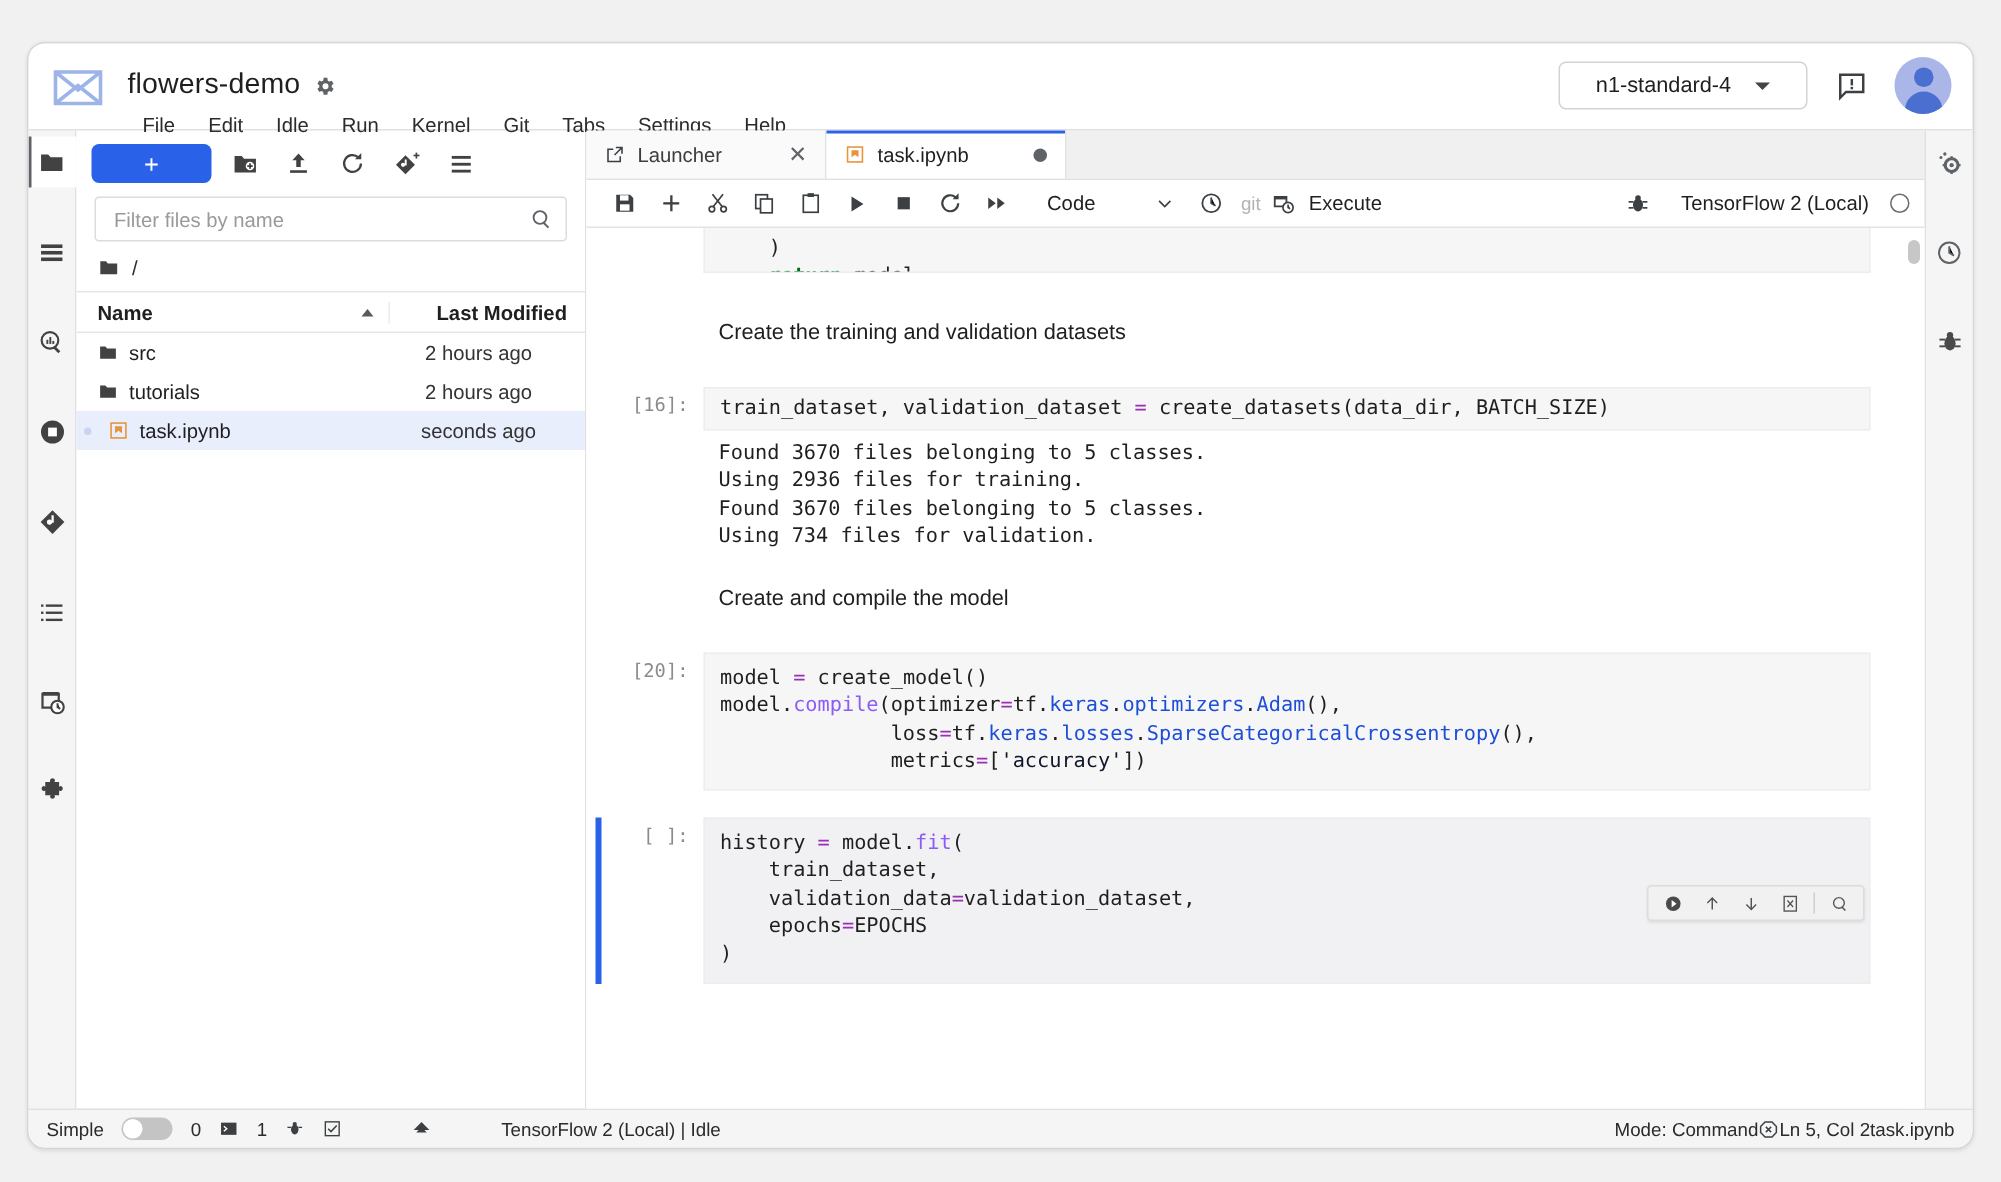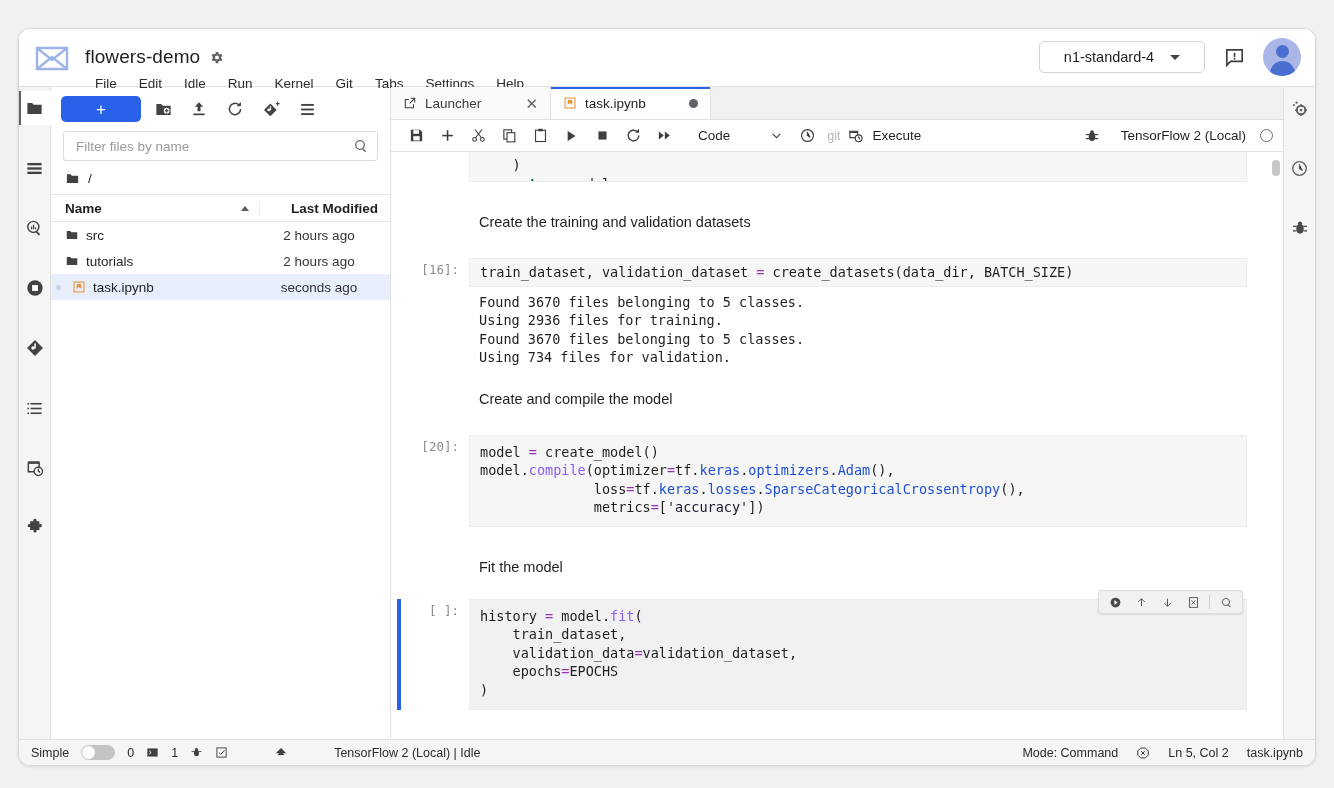--- a/index.html
+++ b/index.html
@@ -207,21 +207,21 @@
   .ct-div { width:1px; height:14px; background:#cfcfcf; margin: 0 2px; }
 
   
   .statusbar {
     height: 26px; flex: 0 0 26px;
     border-top: 1px solid #e0e0e0; background: #f5f5f5;
     display:flex; align-items:center; font-size: 12.5px; color: #2b2b2b;
     padding: 0 12px; gap: 10px; overflow:hidden;
   }
   .sb-left { display:flex; align-items:center; gap: 12px; }
-  .sb-right { margin-left:auto; display:flex; align-items:center; gap: 18px; }
+  .sb-right { margin-left:auto; display:flex; align-items:center; gap: 0; }
   .toggle-pill {
     width: 34px; height: 15px; border-radius: 8px; background:#c4c4c4;
     position: relative;
   }
   .toggle-pill::after{content:'';position:absolute;width:13px;height:13px;border-radius:50%;background:#fff;left:1px;top:1px;}
   .sb-ic { display:flex;align-items:center;justify-content:center; }
 </style>
 </head>
 <body>
 
@@ -589,26 +589,20 @@
           <div class="cell" style="margin-top:22px;">
             <div class="prompt">[20]:</div>
             <div class="cellbody">
               <div class="codebox" style="padding-top:7px;padding-bottom:9px;"><span>model </span><span class="op">=</span><span> create_model()
 model.</span><span class="fn">compile</span><span>(optimizer</span><span class="op">=</span><span>tf.</span><span class="mod">keras</span><span>.</span><span class="mod">optimizers</span><span>.</span><span class="mod">Adam</span><span>(),
               loss</span><span class="op">=</span><span>tf.</span><span class="mod">keras</span><span>.</span><span class="mod">losses</span><span>.</span><span class="mod">SparseCategoricalCrossentropy</span><span>(),
               metrics</span><span class="op">=</span><span>[</span><span class="str">'accuracy'</span><span>])</span></div>
             </div>
           </div>
 
-          <div class="cell" style="margin-top:26px;">
-            <div class="prompt"></div>
-            <div class="cellbody">
-              <div class="mdcell">Fit the model</div>
-            </div>
-          </div>
 
           <div class="cell-toolbar" style="top:438px;">
             <div class="ct-ic">
               <svg width="13" height="13" viewBox="0 0 24 24">
                 <circle cx="12" cy="12" r="9" fill="#4a4a4a"></circle>
                 <path fill="#fff" d="M10 7.5l6 4.5-6 4.5z"></path>
               </svg>
             </div>
             <div class="ct-ic">
               <svg width="13" height="13" viewBox="0 0 24 24">

